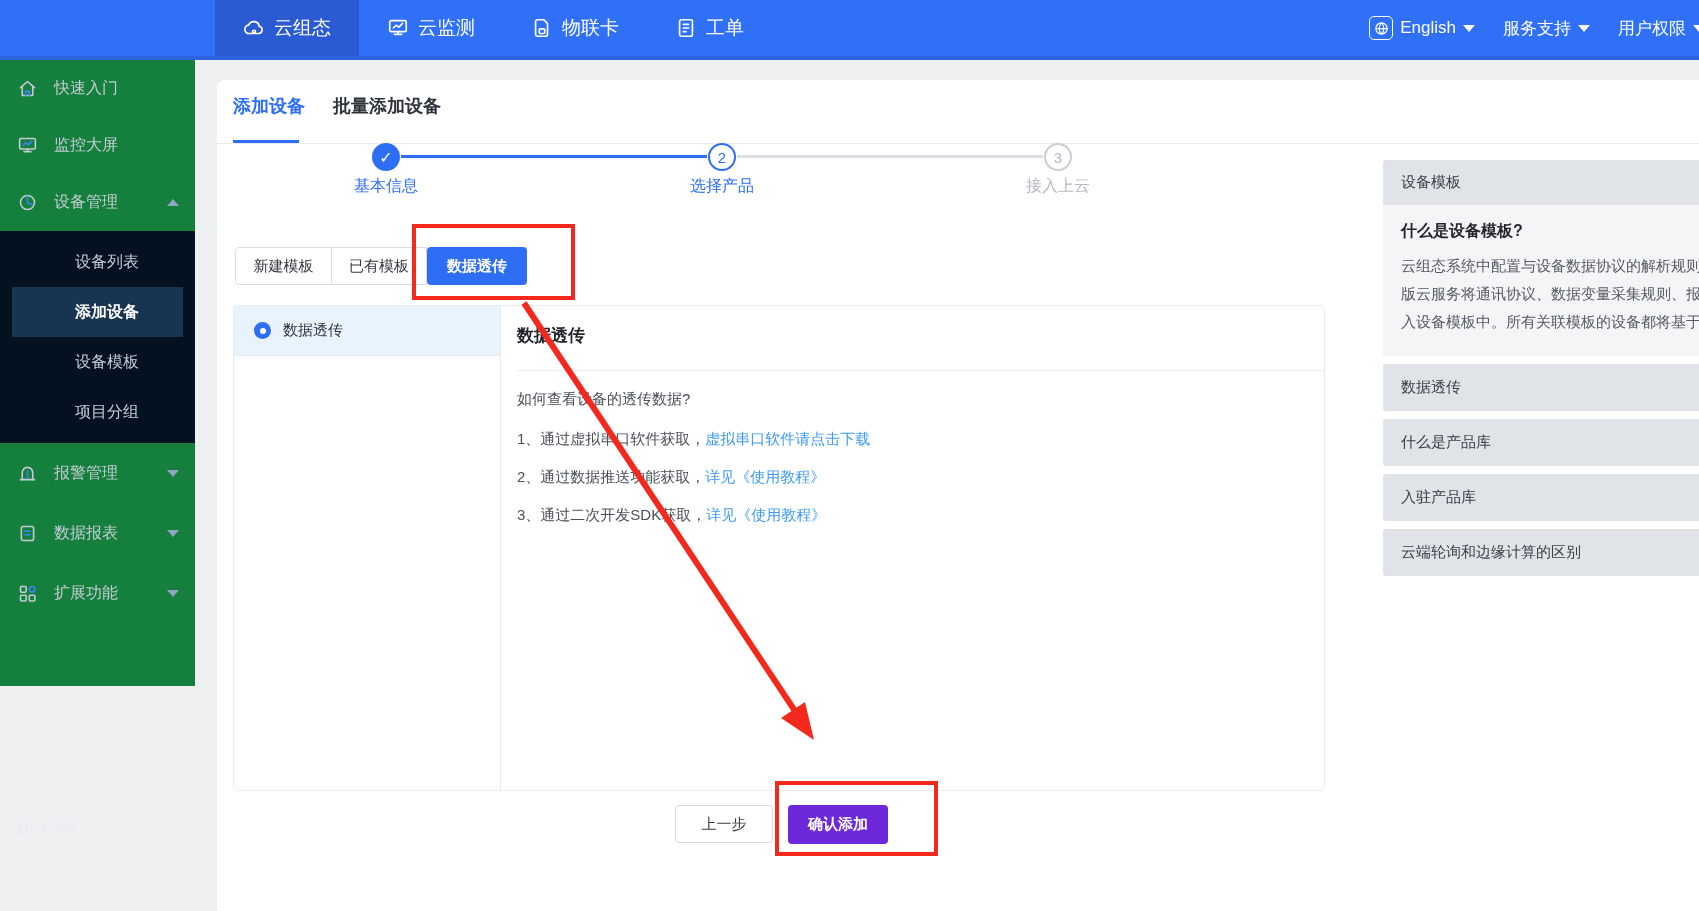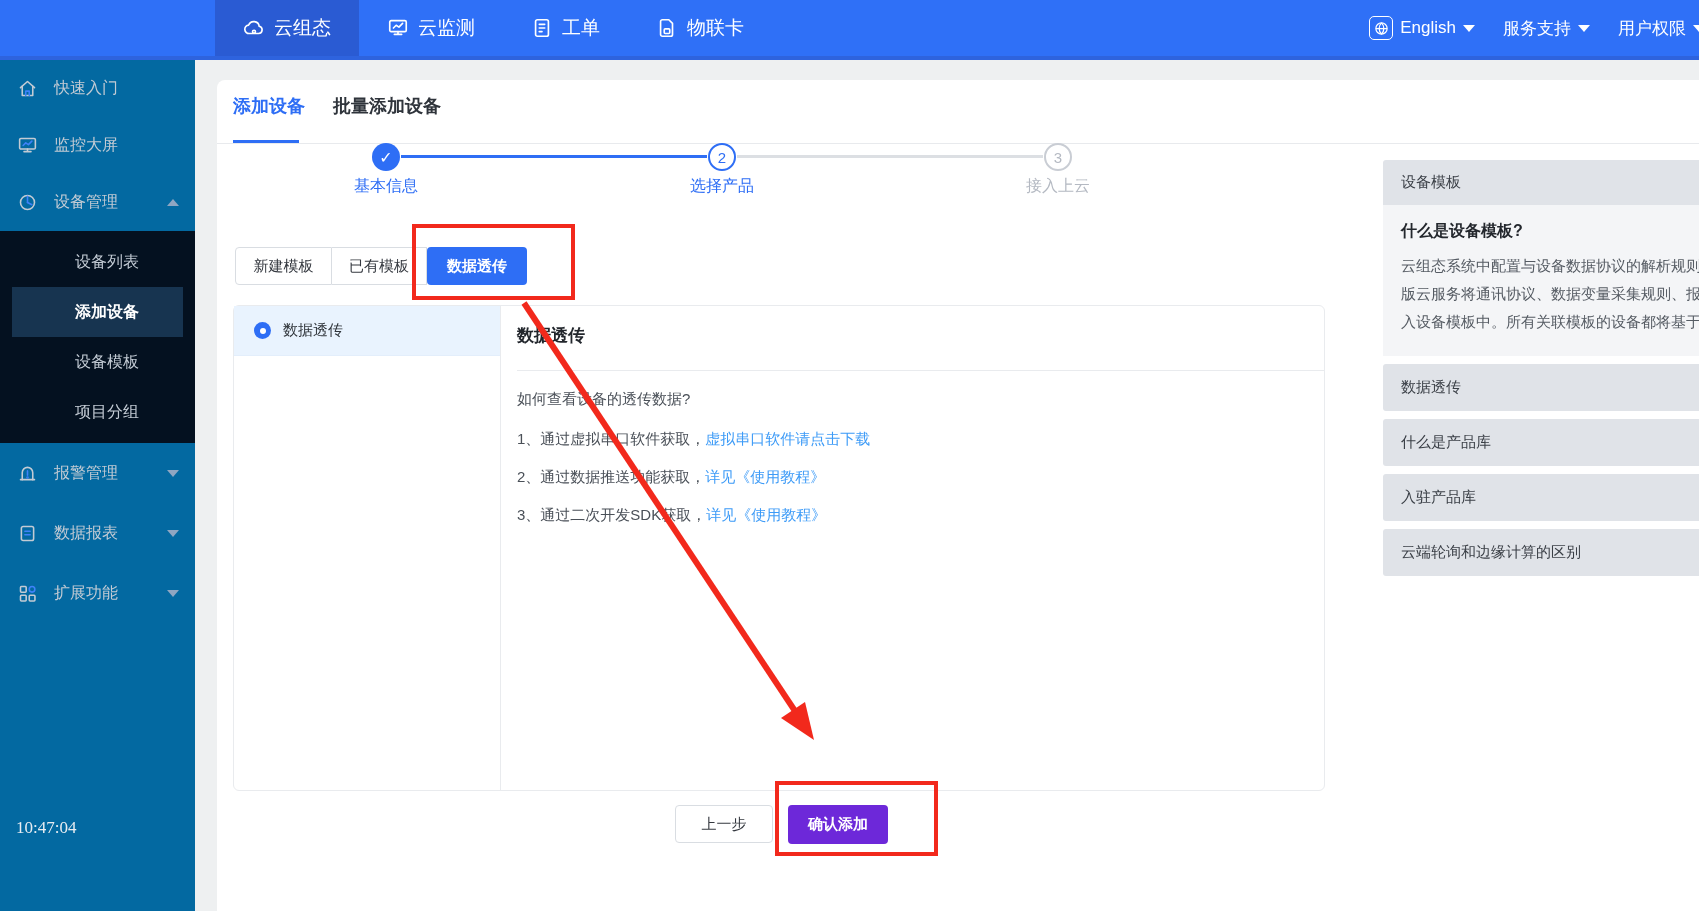--- a/index.html
+++ b/index.html
@@ -20,21 +20,21 @@
   .topnav-item.active { background:#2a5bd3; }
   .topnav-item svg { width:22px; height:22px; }
   .top-right { position:absolute; right:-6px; top:0; height:56px; display:flex; align-items:center; gap:10px; color:#fff; font-size:17px; }
   .top-right .grp { display:flex; align-items:center; gap:7px; margin-left:18px; cursor:pointer; }
   .globe-box { width:24px; height:24px; border:1.6px solid #fff; border-radius:5px; display:flex; align-items:center; justify-content:center; }
   .caret-down { width:0; height:0; border-left:6px solid transparent; border-right:6px solid transparent; border-top:7px solid #fff; }
   .caret-up-blue { width:0; height:0; border-left:6px solid transparent; border-right:6px solid transparent; border-bottom:7px solid #8fa6c2; }
   .caret-down-grey { width:0; height:0; border-left:6px solid transparent; border-right:6px solid transparent; border-top:7px solid #8fa6c2; }
 
   
-  .sidebar { position:absolute; left:0; top:60px; width:195px; height:851px; background:#0369a1; z-index:10;font-family:Liberation Serif, serif; }
+  .sidebar { position:absolute; left:0; top:60px; width:195px; height:626px; background:#15803d; z-index:10;font-family:Liberation Serif, serif; }
   .side-item { height:57px; display:flex; align-items:center; color:#c3cbd4; font-size:16px; cursor:pointer; position:relative; }
   .side-item svg { width:21px; height:21px; margin-left:17px; }
   .side-item .lbl { margin-left:16px; }
   .side-item .sp { position:absolute; right:16px; }
   .side-item.h60 { height:60px; }
   .submenu { background:#041120; padding:6px 12px; }
   .sub-item { height:50px; display:flex; align-items:center; padding-left:63px; color:#c3cbd4; font-size:16px; cursor:pointer; }
   .sub-item.active { background:#173450; color:#ffffff; font-weight:bold; }
   .clock { position:absolute; left:16px; top:758px; color:#e8edf2; font-size:17px; }
 
@@ -114,31 +114,31 @@
       <div class="topnav-item">
         <svg viewBox="0 0 24 24" fill="none" stroke="#fff" stroke-width="1.8" stroke-linecap="round" stroke-linejoin="round">
           <rect x="3" y="4" width="18" height="12" rx="1.5"></rect>
             <path d="M7 12l3-3 3 2 4-4"></path>
             <path d="M12 16v3M8 19h8"></path>
         </svg>
         <span>云监测</span>
       </div>
       <div class="topnav-item">
         <svg viewBox="0 0 24 24" fill="none" stroke="#fff" stroke-width="1.8" stroke-linecap="round" stroke-linejoin="round">
+          <path d="M7 3h7l4 4v12a2 2 0 0 1-2 2H7a2 2 0 0 1-2-2V5a2 2 0 0 1 2-2z"></path>
+            <rect x="9" y="13" width="6" height="5" rx="1"></rect>
+        </svg>
+        <span>物联卡</span>
+      </div>
+      <div class="topnav-item">
+        <svg viewBox="0 0 24 24" fill="none" stroke="#fff" stroke-width="1.8" stroke-linecap="round" stroke-linejoin="round">
           <rect x="5" y="3" width="14" height="18" rx="2"></rect>
             <path d="M9 8h6M9 12h6M9 16h3"></path>
         </svg>
         <span>工单</span>
-      </div>
-      <div class="topnav-item">
-        <svg viewBox="0 0 24 24" fill="none" stroke="#fff" stroke-width="1.8" stroke-linecap="round" stroke-linejoin="round">
-          <path d="M7 3h7l4 4v12a2 2 0 0 1-2 2H7a2 2 0 0 1-2-2V5a2 2 0 0 1 2-2z"></path>
-            <rect x="9" y="13" width="6" height="5" rx="1"></rect>
-        </svg>
-        <span>物联卡</span>
       </div>
     </nav>
 
     <div class="top-right">
       <div class="grp">
         <span class="globe-box">
           <svg viewBox="0 0 24 24" fill="none" stroke="#fff" stroke-width="2" width="15" height="15">
               <circle cx="12" cy="12" r="9"></circle>
               <path d="M3 12h18M12 3c-5 5-5 13 0 18M12 3c5 5 5 13 0 18"></path>
             </svg>

